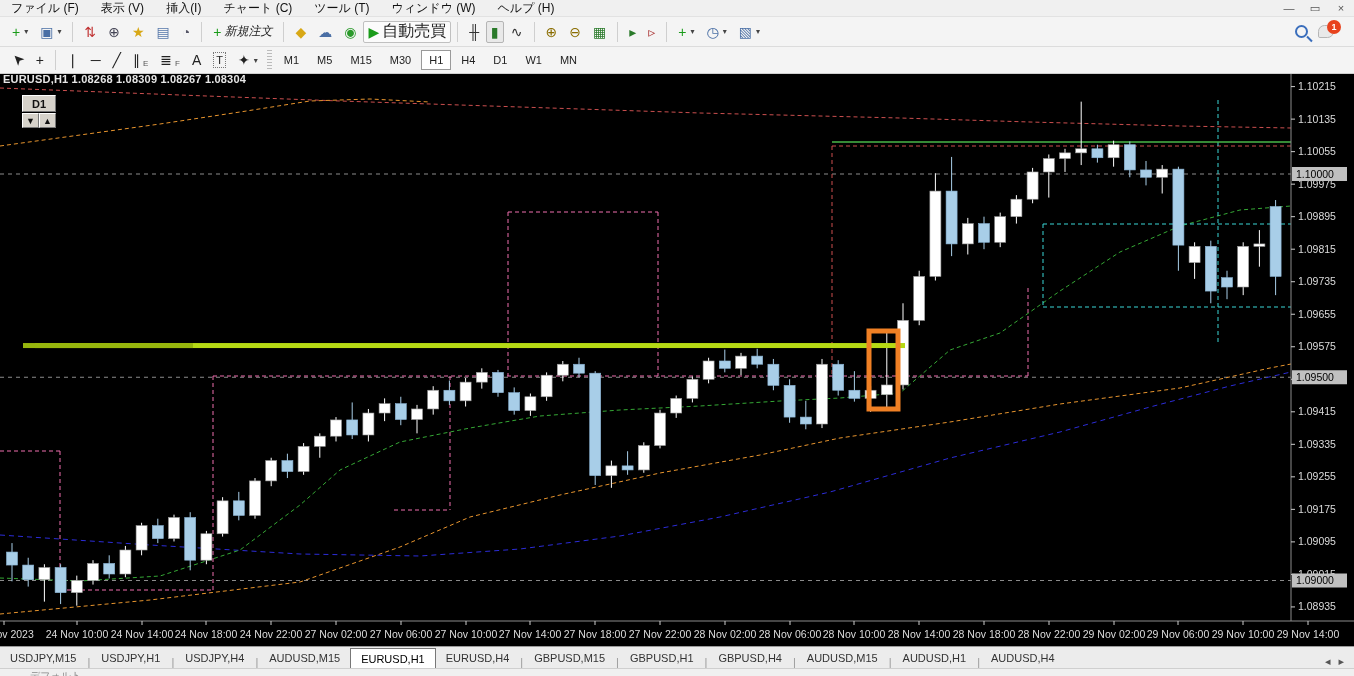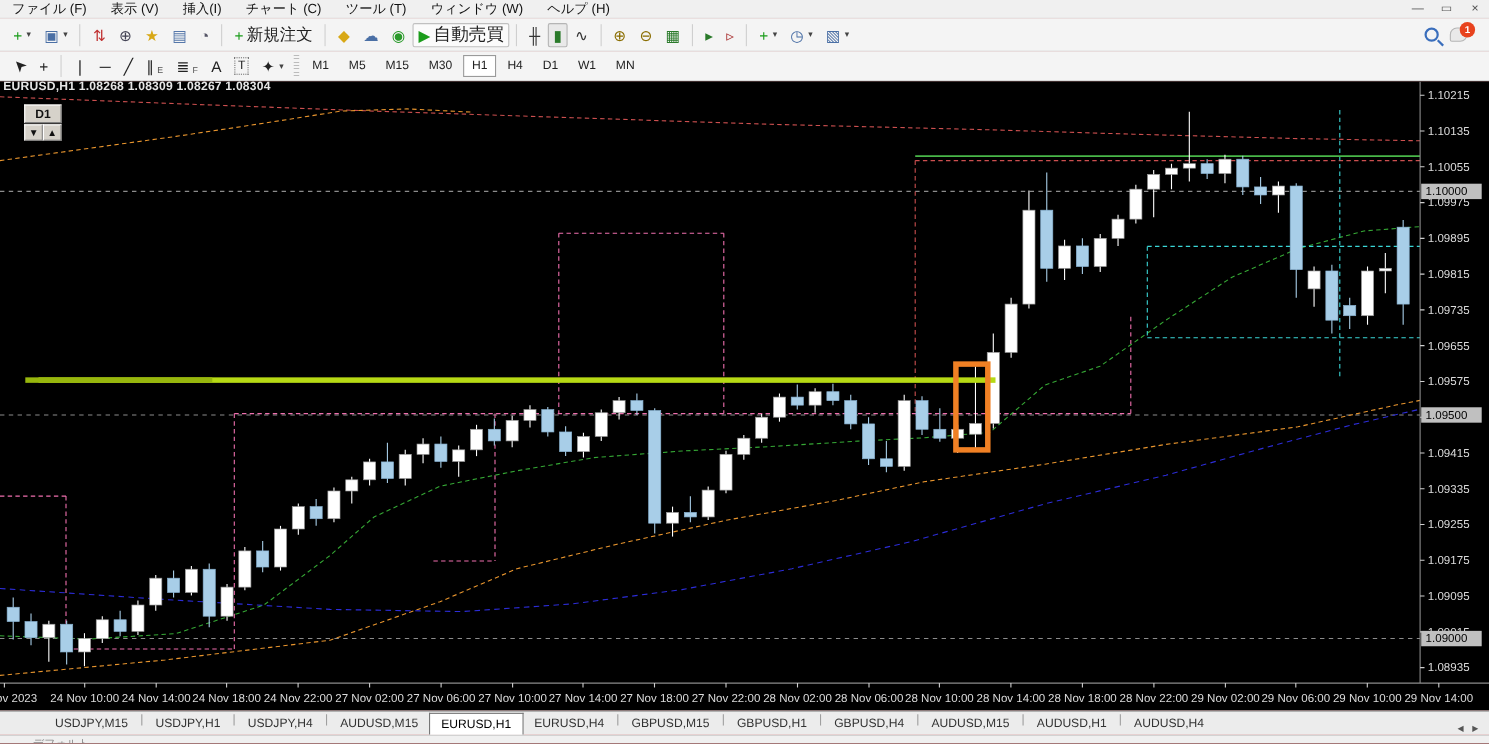--- a/index.html
+++ b/index.html
@@ -1,17 +1,17 @@
 <!DOCTYPE html>
 <html><head>
 <meta charset="utf-8">
 <style>
   html,body{margin:0;padding:0;background:#888;}
   *{box-sizing:border-box;font-family:"Liberation Sans","DejaVu Sans",sans-serif;}
-  .app{position:relative;width:1354px;height:676px;background:#ef4444;overflow:hidden;padding-left:19px;}
+  .app{position:relative;width:1354px;height:676px;background:#6d28d9;overflow:hidden;padding-left:19px;}
   
   .menubar{position:absolute;top:0;left:0;width:1354px;height:17px;background:#f0f0f0;
            display:flex;align-items:center;font-size:12px;color:#111;border-bottom:1px solid #e2e2e2;}
   .menubar .menu{padding:0 11px;cursor:default;}
   .winbtns{margin-left:auto;display:flex;align-items:center;}
   .winbtn{width:26px;height:15px;text-align:center;font-size:11px;color:#555;line-height:14px;}
   .toolbar1{position:absolute;top:17px;left:0;width:1354px;height:30px;background:#f4f4f4;
             display:flex;align-items:center;padding:0 6px;border-bottom:1px solid #dcdcdc;font-size:12px;}
   .toolbar2{position:absolute;top:47px;left:0;width:1354px;height:27px;background:#f4f4f4;
             display:flex;align-items:center;padding:0 6px;border-bottom:1px solid #cfcfcf;font-size:12px;}
@@ -95,21 +95,21 @@
         </span>
         <span class="tbtn">
           <span class="g" style="color: rgb(85, 119, 170);">▤</span>
         </span>
         <span class="tbtn">
           <span class="g" style="color: rgb(85, 85, 102);">◔</span>
         </span>
         <span class="sep"></span>
         <span class="tbtn">
           <span class="g" style="color: rgb(26, 156, 26);">+</span>
-          <span style="font-size: 15px;">新規注文</span>
+          <span style="font-size: 12px; font-style: italic;">新規注文</span>
         </span>
         <span class="sep"></span>
         <span class="tbtn">
           <span class="g" style="color: rgb(216, 168, 22);">◆</span>
         </span>
         <span class="tbtn">
           <span class="g" style="color: rgb(74, 111, 165);">☁</span>
         </span>
         <span class="tbtn">
           <span class="g" style="color: rgb(42, 154, 42);">◉</span>
@@ -506,21 +506,21 @@
 
   <div class="d1wrap">
     <div class="d1btn">D1</div>
     <div class="d1row">
       <div class="arrbtn">▼</div>
       <div class="arrbtn">▲</div>
     </div>
   </div>
 
   <div class="tabbar">
-    <span style="display:flex;margin-left:40px;">
+    <span style="display:flex;align-items:flex-end;">
         <span class="tab">USDJPY,M15</span>
         <span class="tabsep">|</span>
         <span class="tab">USDJPY,H1</span>
         <span class="tabsep">|</span>
         <span class="tab">USDJPY,H4</span>
         <span class="tabsep">|</span>
         <span class="tab">AUDUSD,M15</span>
         <span class="tab active">EURUSD,H1</span>
         <span class="tab">EURUSD,H4</span>
         <span class="tabsep">|</span>

